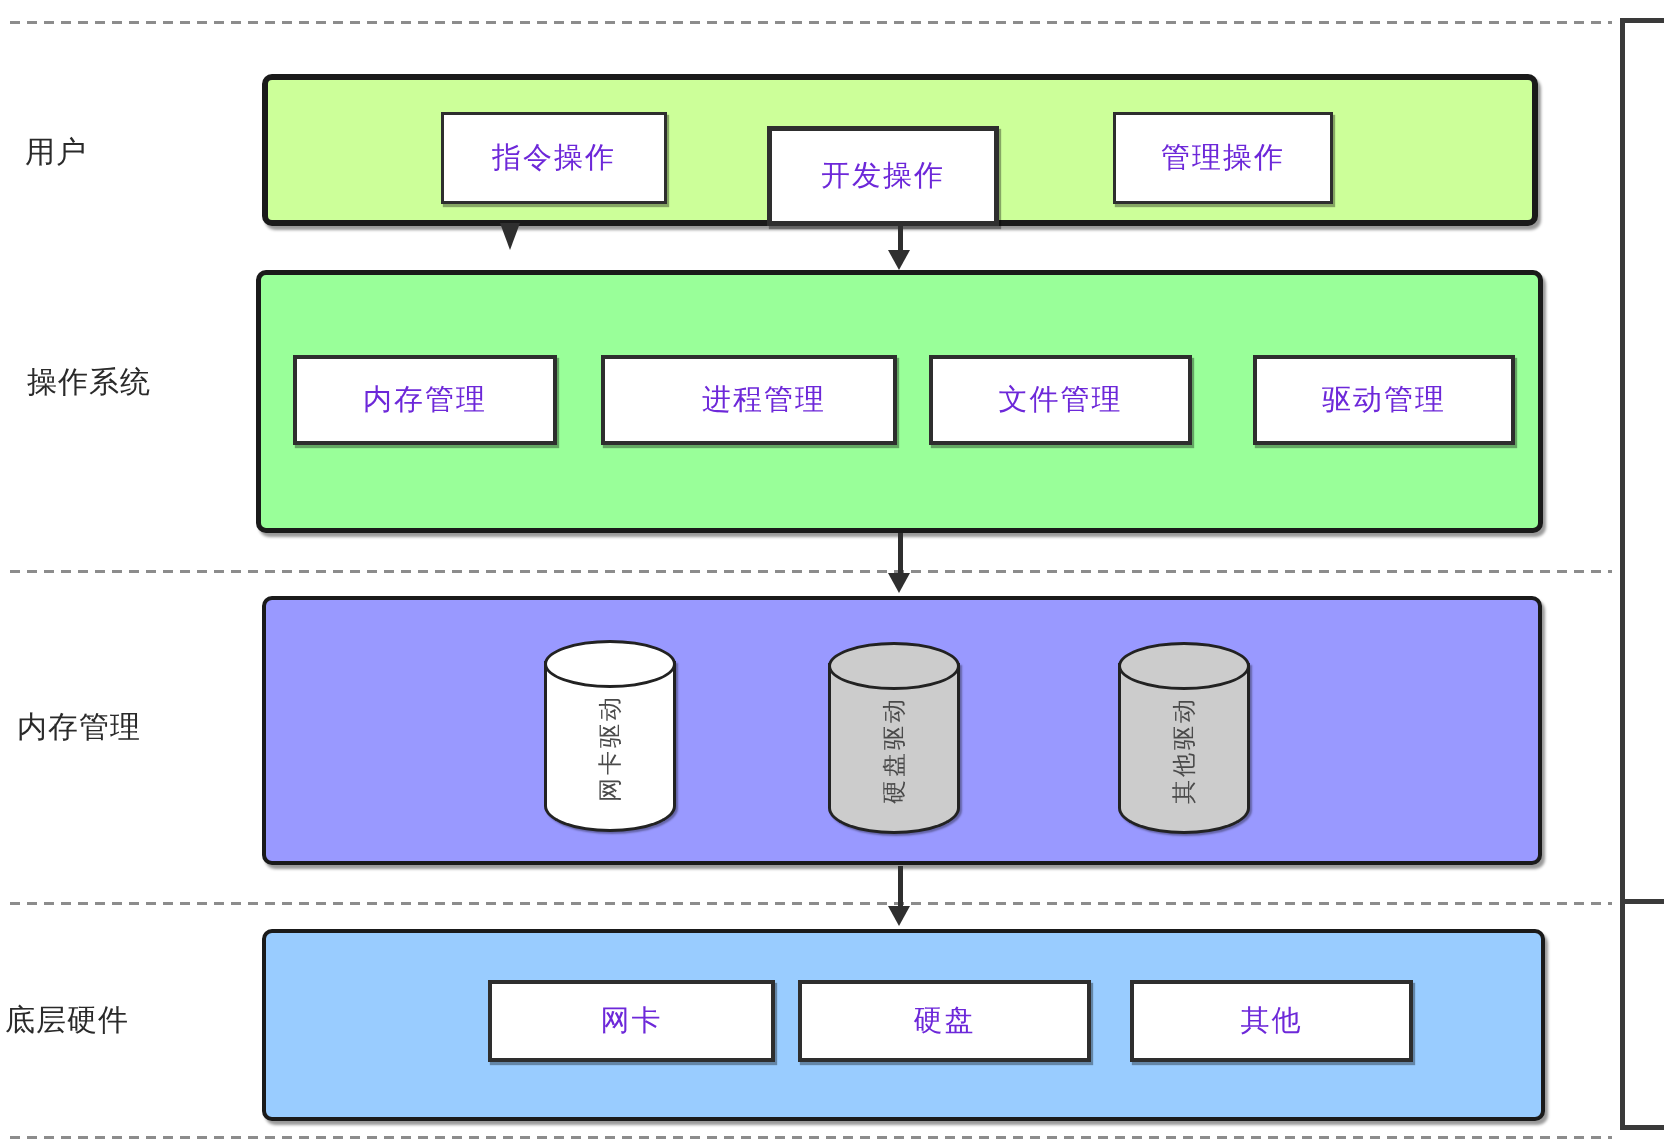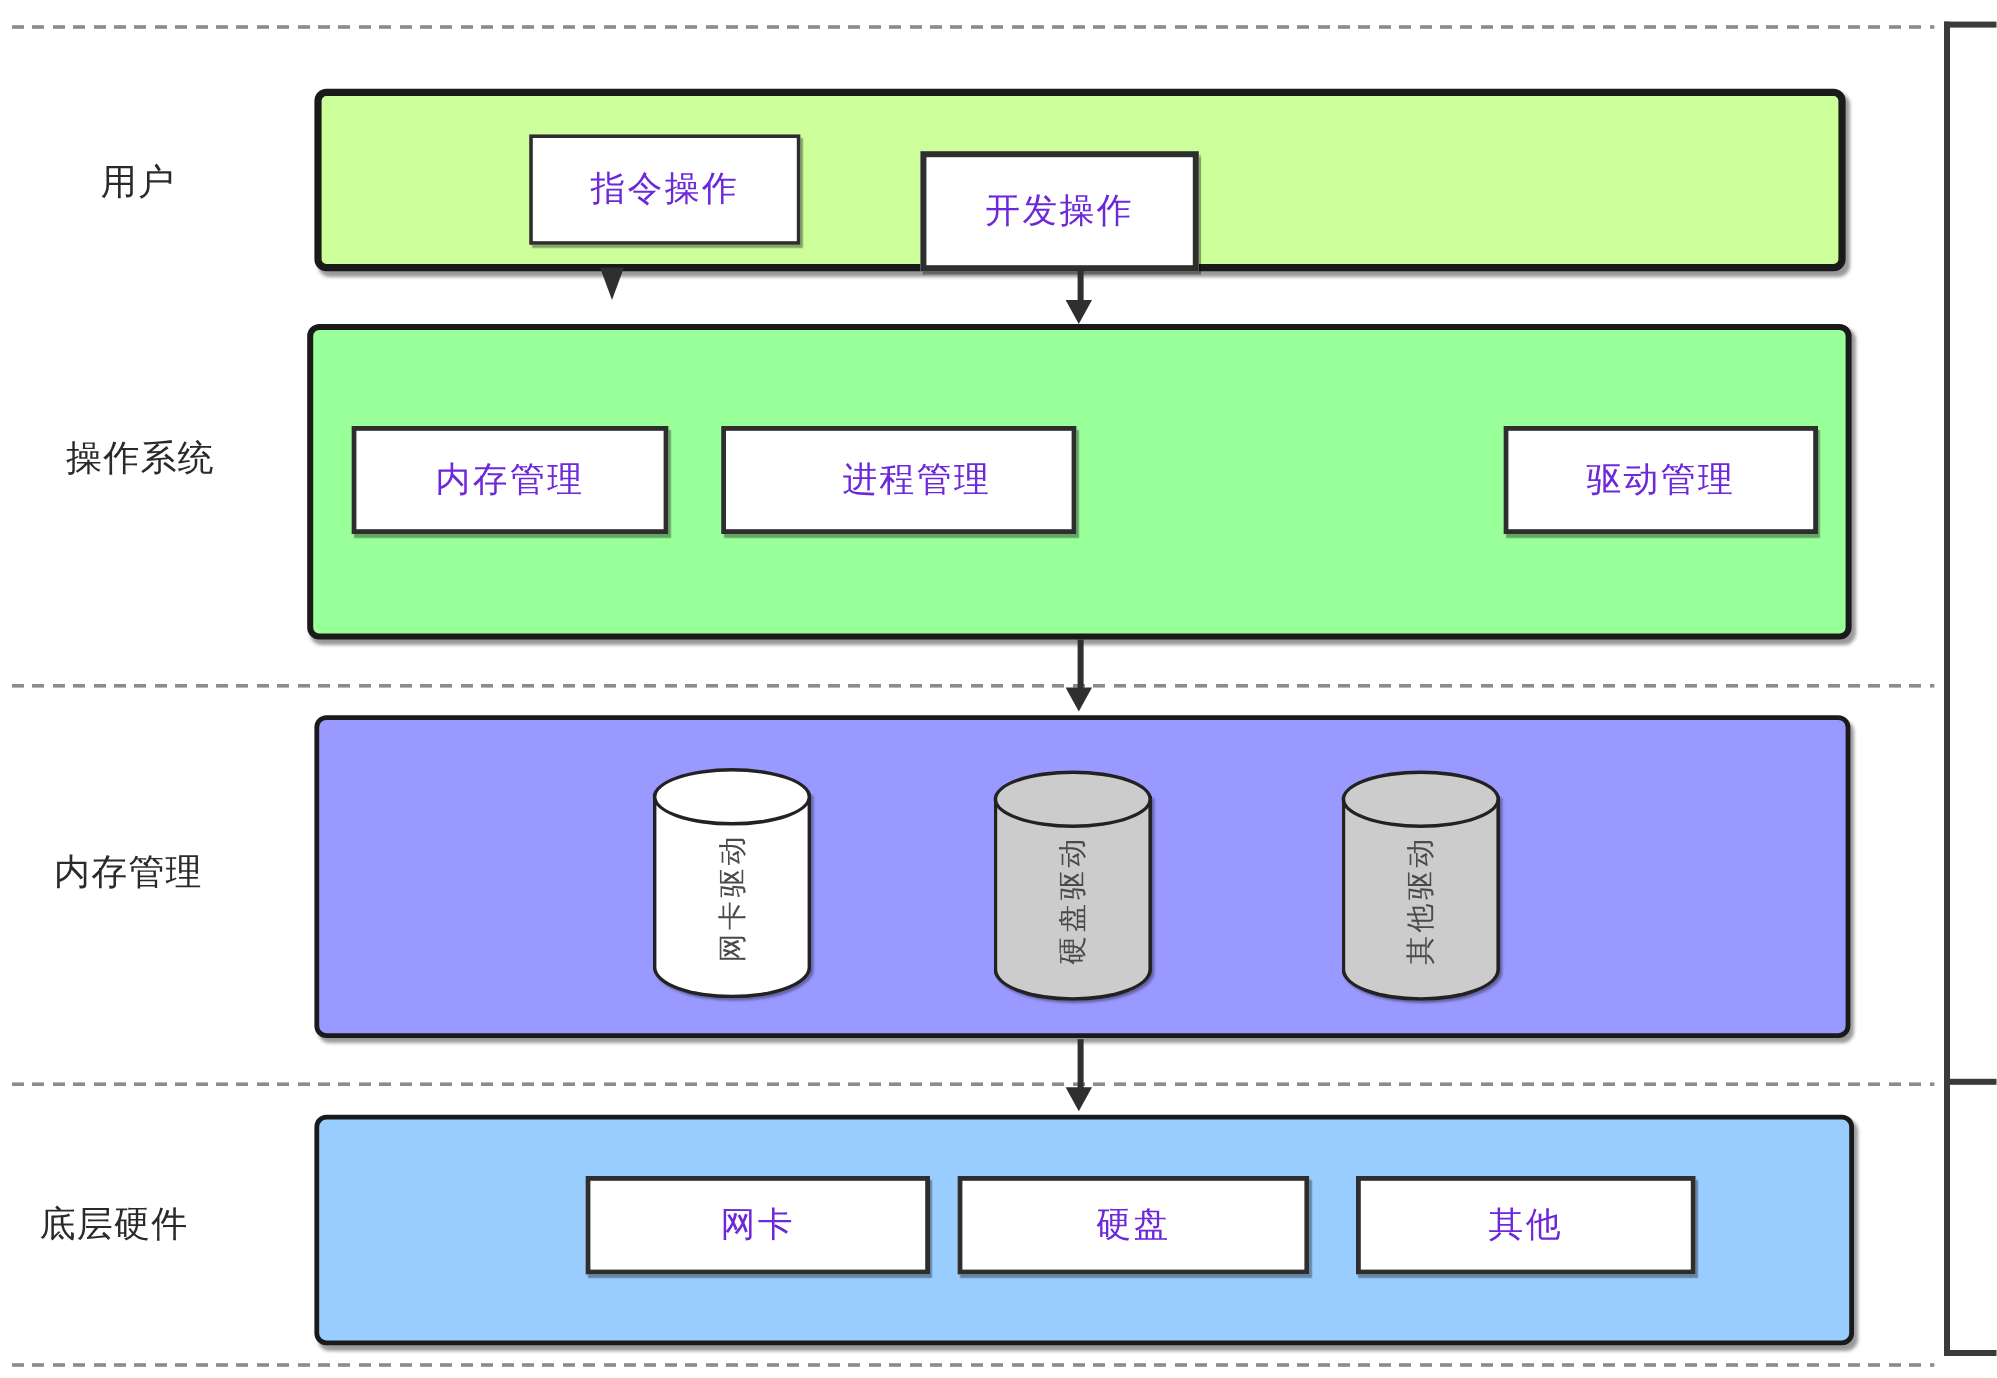--- a/index.html
+++ b/index.html
@@ -14,21 +14,21 @@
     background:repeating-linear-gradient(90deg,
       var(--dashed-line,#8c8c8c) 0 10px, transparent 10px 17px);
   }
 
   
   .bracket-v { position:absolute; left:1620px; top:18px; width:5px; height:1112px; background:#3a3a3a; }
   .bracket-tick { position:absolute; left:1620px; width:44px; height:5px; background:#3a3a3a; }
 
   
   .layer-label {
-    position:absolute; width:180px; text-align:center;
+    position:absolute; width:180px; text-align:left;
     font-size:30px; color:#2a2a2a; letter-spacing:1px; white-space:nowrap;
   }
 
   
   .band {
     position:absolute; border:5px solid var(--band-border,#1a1a1a); border-radius:10px;
     box-shadow:3px 4px 3px rgba(0,0,0,0.40);
   }
   .band-user     { left:262px; top:74px;  width:1264px; height:140px; border-width:6px; background:var(--user-band,#ccff99); }
   .band-os       { left:256px; top:270px; width:1277px; height:253px; background:var(--os-band,#99ff99); }
@@ -108,25 +108,27 @@
   <div class="bracket-tick" style="top:1125px"></div>
 
   <div class="layer-label" style="left:25px; top:132px">用户</div>
   <div class="layer-label" style="left:27px; top:362px">操作系统</div>
   <div class="layer-label" style="left:17px; top:707px">内存管理</div>
   <div class="layer-label" style="left:5px;  top:1000px">底层硬件</div>
 
   <div class="band band-user">
     <div class="wbox b-cmd">指令操作</div>
     <div class="wbox b-dev thick">开发操作</div>
+    <div class="wbox b-mgmt">管理操作</div>
   </div>
 
   <div class="band band-os">
     <div class="wbox b-mem">内存管理</div>
     <div class="wbox b-proc">进程管理</div>
+    <div class="wbox b-file">文件管理</div>
     <div class="wbox b-drv">驱动管理</div>
   </div>
 
   <div class="band band-driver">
     <div class="cylinder c1 cyl-white">
       <div class="cyl-top"></div>
       <div class="cyl-body"></div>
       <div class="cyl-label">网卡驱动</div>
     </div>
     <div class="cylinder c2 cyl-gray">

